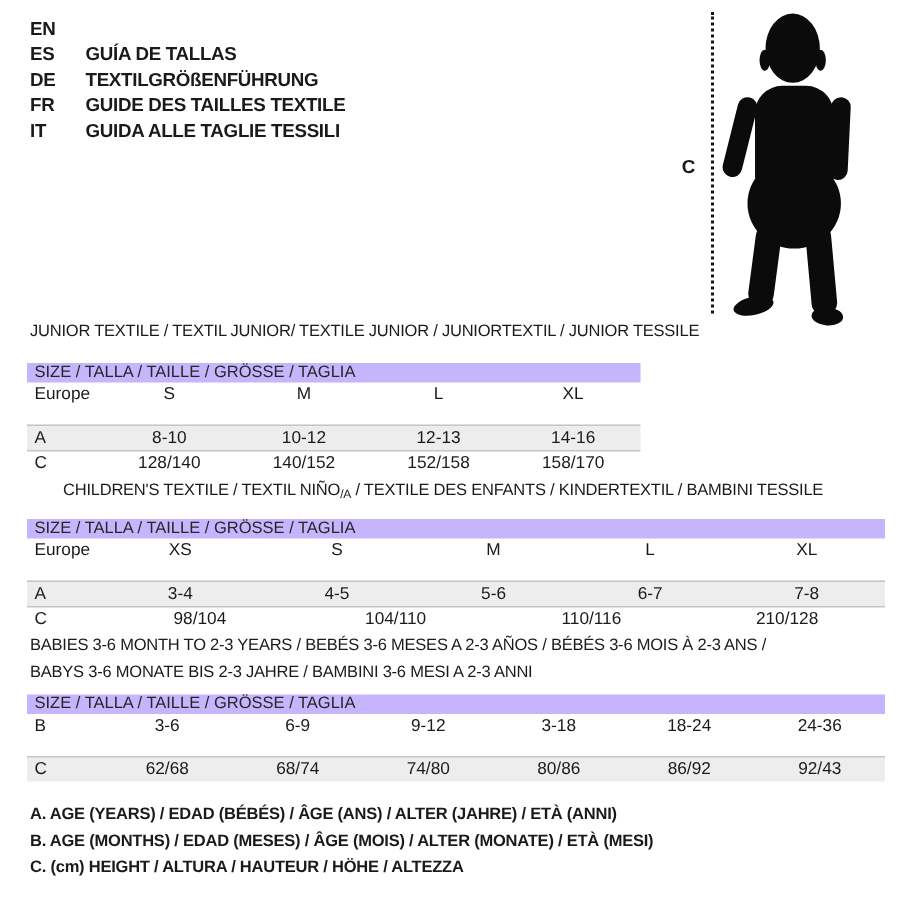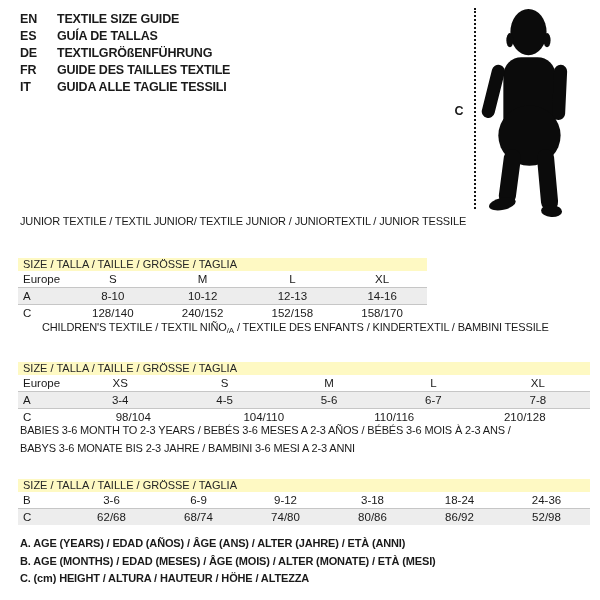--- a/index.html
+++ b/index.html
@@ -20,40 +20,39 @@
   .measure-label { position:absolute; left:451px; top:104px; width:16px; text-align:center; font-weight:bold; font-size:12.5px; }
   .measure-line { position:absolute; left:474px; top:8px; height:201px; width:0; border-left:2px dotted #141414; }
   .baby-svg { position:absolute; left:481px; top:7px; }
 
   
   .table-title { position:absolute; left:20px; font-weight:normal; font-size:11px; letter-spacing:-0.15px; line-height:18px; white-space:nowrap; }
   .sub { font-size:8px; vertical-align:-2px; }
 
   
   .size-table { position:absolute; left:18px; }
-  .size-bar { background:#fef9c3; height:13px; line-height:13px; font-size:11px; padding-left:5px; color:#262626;margin-top:16px; }
-  .trow { display:flex; height:16px; line-height:16px; font-size:11.5px; }
+  .size-bar { background:#c4b5fd; height:13px; line-height:13px; font-size:11px; padding-left:5px; color:#262626; }
+  .trow { display:flex; height:28px; line-height:16px; font-size:11.5px; }
   .trow + .trow { border-top:1px solid #c6c6c6; height:17px; line-height:16px; }
   .trow.alt { background:#ededed; }
   .tlabel { width:50px; padding-left:5px; text-align:left; }
   .tcell { flex:1; text-align:center; }
 
   
   .notes { position:absolute; left:20px; top:535px; }
   .note { font-weight:bold; font-size:11px; line-height:17.5px; letter-spacing:-0.15px; white-space:nowrap; }
 </style>
 </head>
 <body>
 
 <div class="page">
 
   <div class="langs">
     <div class="lang-row">
       <span class="lang-code">EN</span>
-      <span class="lang-label">TEXTILE SIZE GUIDE</span>
     </div>
     <div class="lang-row">
       <span class="lang-code">ES</span>
       <span class="lang-label">GUÍA DE TALLAS</span>
     </div>
     <div class="lang-row">
       <span class="lang-code">DE</span>
       <span class="lang-label">TEXTILGRÖßENFÜHRUNG</span>
     </div>
     <div class="lang-row">
@@ -97,21 +96,21 @@
     <div class="trow alt">
       <div class="tlabel">A</div>
       <div class="tcell">8-10</div>
       <div class="tcell">10-12</div>
       <div class="tcell">12-13</div>
       <div class="tcell">14-16</div>
     </div>
     <div class="trow">
       <div class="tlabel">C</div>
       <div class="tcell">128/140</div>
-      <div class="tcell">240/152</div>
+      <div class="tcell">140/152</div>
       <div class="tcell">152/158</div>
       <div class="tcell">158/170</div>
     </div>
   </div>
 
   <h3 class="table-title" style="top:318px;margin-left:22px;"><span>CHILDREN'S TEXTILE / TEXTIL NIÑO</span><span class="sub">/A</span><span> / TEXTILE DES ENFANTS / KINDERTEXTIL / BAMBINI TESSILE</span></h3>
   <div class="size-table" style="top:346px; width:572px;">
     <div class="size-bar">SIZE / TALLA / TAILLE / GRÖSSE / TAGLIA</div>
     <div class="trow">
       <div class="tlabel">Europe</div>
@@ -150,23 +149,23 @@
       <div class="tcell">18-24</div>
       <div class="tcell">24-36</div>
     </div>
     <div class="trow alt">
       <div class="tlabel">C</div>
       <div class="tcell">62/68</div>
       <div class="tcell">68/74</div>
       <div class="tcell">74/80</div>
       <div class="tcell">80/86</div>
       <div class="tcell">86/92</div>
-      <div class="tcell">52/98</div>
+      <div class="tcell">92/43</div>
     </div>
   </div>
 
   <div class="notes">
-    <div class="note">A. AGE (YEARS) / EDAD (AÑOS) / ÂGE (ANS) / ALTER (JAHRE) / ETÀ (ANNI)</div>
+    <div class="note">A. AGE (YEARS) / EDAD (BÉBÉS) / ÂGE (ANS) / ALTER (JAHRE) / ETÀ (ANNI)</div>
     <div class="note">B. AGE (MONTHS) / EDAD (MESES) / ÂGE (MOIS) / ALTER (MONATE) / ETÀ (MESI)</div>
     <div class="note">C. (cm) HEIGHT / ALTURA / HAUTEUR / HÖHE / ALTEZZA</div>
   </div>
 
 </div>
 
 </body></html>

